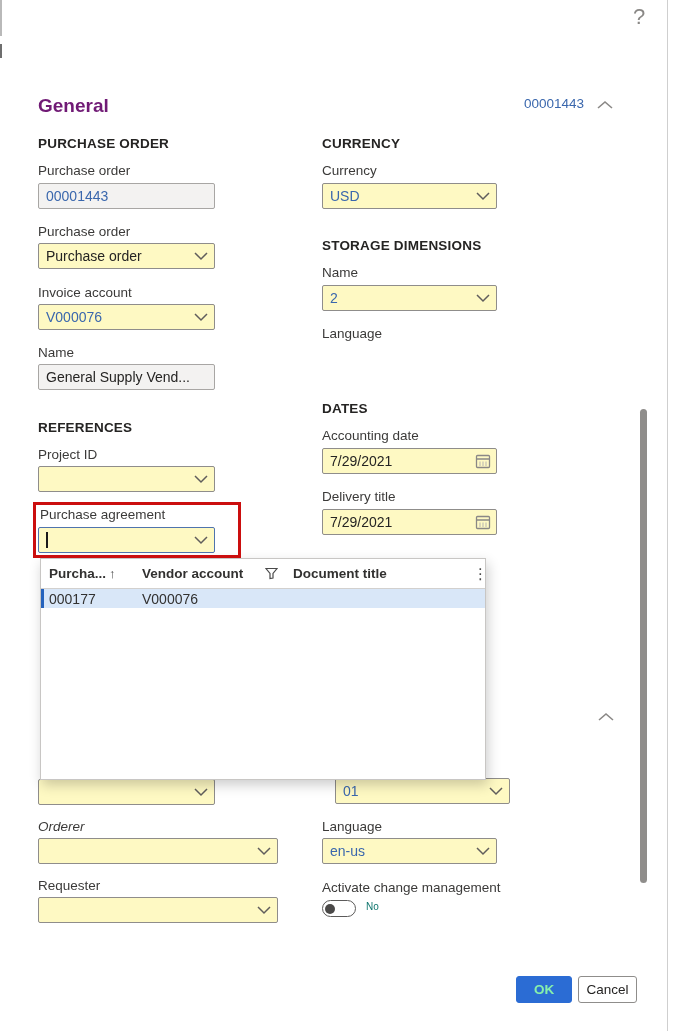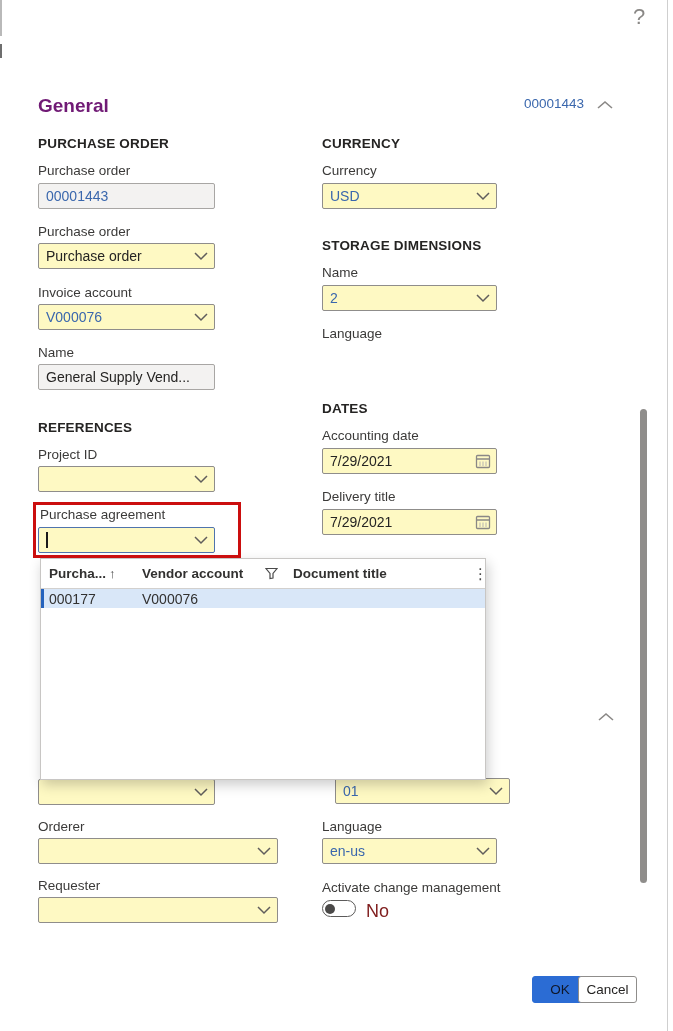--- a/index.html
+++ b/index.html
@@ -33,25 +33,25 @@
   .gh-text { font-size:13.5px; font-weight:600; color:#323130; }
   .grid-row { position:relative; height:19px; display:flex; align-items:center;
               background:var(--row-bg,#d9e7f8); cursor:pointer; }
   .row-bar { position:absolute; left:0; top:0; width:3px; height:100%; background:var(--row-bar,#2563bd); }
   .cell { font-size:14px; color:#323130; }
   .more { font-size:15px; color:#4a4a4a; }
 
   .toggle { width:34px; height:17px; border:1.5px solid #5c5b5a; border-radius:9px; background:#fff;
             display:flex; align-items:center; padding:0 2px; cursor:pointer; }
   .knob { width:10px; height:10px; border-radius:50%; background:#4a4948; }
-  .toggle-text { font-size:18px; color:#7f1d1d; }
+  .toggle-text { font-size:10px; color:#0f766e; }
 
   .btn { height:27px; border-radius:3px; font-size:13.5px; display:flex; align-items:center;
          justify-content:center; cursor:pointer; }
-  .btn-ok { background:var(--accent-blue,#2b6cd4); color:#0f172a; font-weight:400; border:1px solid var(--accent-blue,#2b6cd4);margin-left:16px; }
+  .btn-ok { background:var(--accent-blue,#2b6cd4); color:#86efac; font-weight:700; border:1px solid var(--accent-blue,#2b6cd4); }
   .btn-cancel { background:#fff; color:#252423; border:1px solid #8f8d8b; }
 
   .scrollbar { width:7px; background:#8f8d8b; border-radius:4px; }
   svg { display:block; }
 </style>
 </head>
 <body>
 
 <div id="dialog">
 
@@ -214,21 +214,21 @@
       <span class="more abs" style="left:432px;top:6px;">⋮</span>
     </div>
     <div class="grid-row">
       <span class="row-bar"></span>
       <span class="cell abs" style="left:8px;">000177</span>
       <span class="cell abs" style="left:101px;">V000076</span>
       <span class="cell abs" style="left:252px;"></span>
     </div>
   </div>
 
-  <div class="abs lbl" style="left:38px;top:819px;">Orderer</div>
+  <div class="abs lbl" style="left:38px;top:819px;font-style:italic;">Orderer</div>
   <div class="abs field" style="left:38px;top:838px;width:240px;">
     <span></span>
     <span class="chev">
       <svg width="14" height="9" viewBox="0 0 14 9">
           <path d="M1 1.5 L7 7.5 L13 1.5" fill="none" stroke="#605e5c" stroke-width="1.5"></path>
         </svg>
     </span>
   </div>
 
   <div class="abs lbl" style="left:322px;top:819px;">Language</div>

